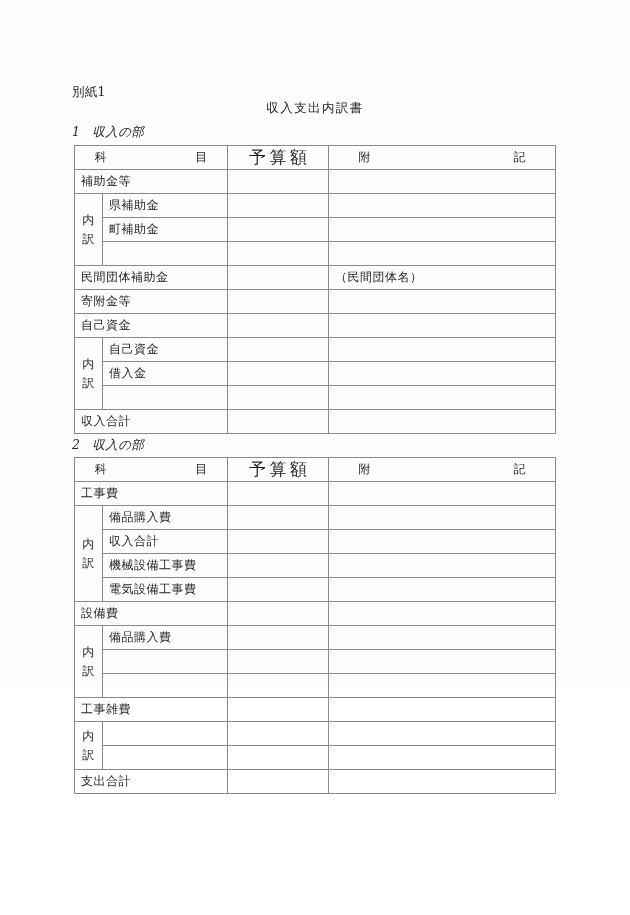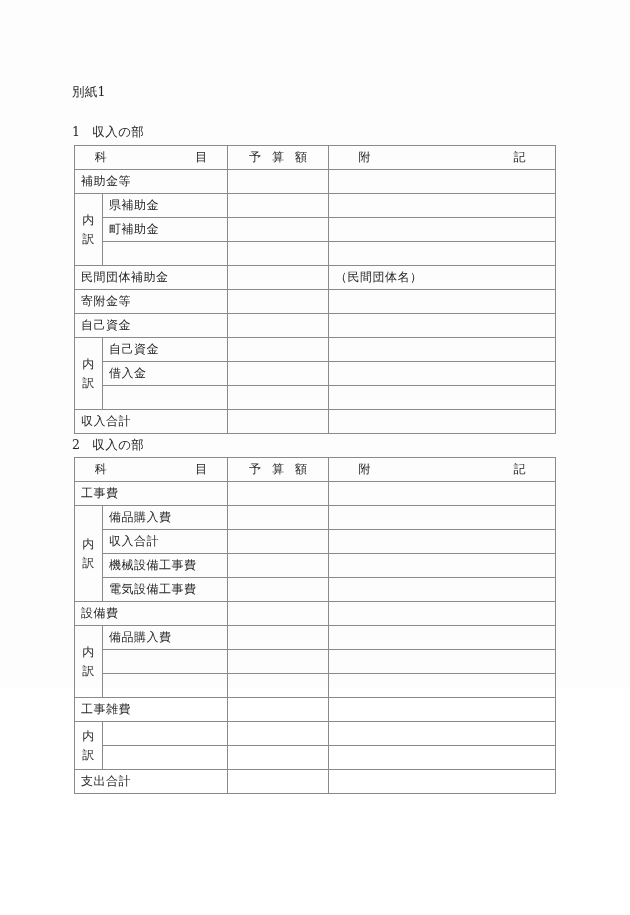--- a/index.html
+++ b/index.html
@@ -43,20 +43,21 @@
     font-size: 12.5px;
     letter-spacing: 1.4px;
   }
 
   .section-label {
     position: absolute;
     left: 72px;
     font-size: 12.5px;
     letter-spacing: 0.4px;
     white-space: nowrap;
+    font-style: italic;
   }
   .section-label .num { margin-right: 12px; }
 
   #sec1-label { top: 124px; }
   #sec2-label { top: 437px; }
 
   
   .form-table {
     position: absolute;
     left: 74px;
@@ -89,21 +90,21 @@
     width: 74%;
     text-align: justify;
     text-align-last: justify;
     font-size: 12px;
   }
   .spread-wide {
     display: inline-block;
     width: 58%;
     text-align: justify;
     text-align-last: justify;
-    font-size: 12px;
+    font-size: 17px;
   }
 
   
   td.vlabel {
     width: 28px;
     text-align: center;
     padding: 0;
     font-size: 12px;
     line-height: 1.55;
   }
@@ -120,20 +121,21 @@
 
   .note-text { letter-spacing: 0.5px; }
 </style>
 </head>
 <body>
 
 <div class="page">
 
   <div class="doc-label">別紙1</div>
 
+  <div class="doc-title">収入支出内訳書</div>
 
   <div class="section-label" id="sec1-label">
     <span class="num">1</span><span>収入の部</span>
   </div>
 
   <table class="form-table" id="table-income">
     <colgroup>
       <col class="c-sub">
         <col class="c-item">
         <col class="c-amt">

